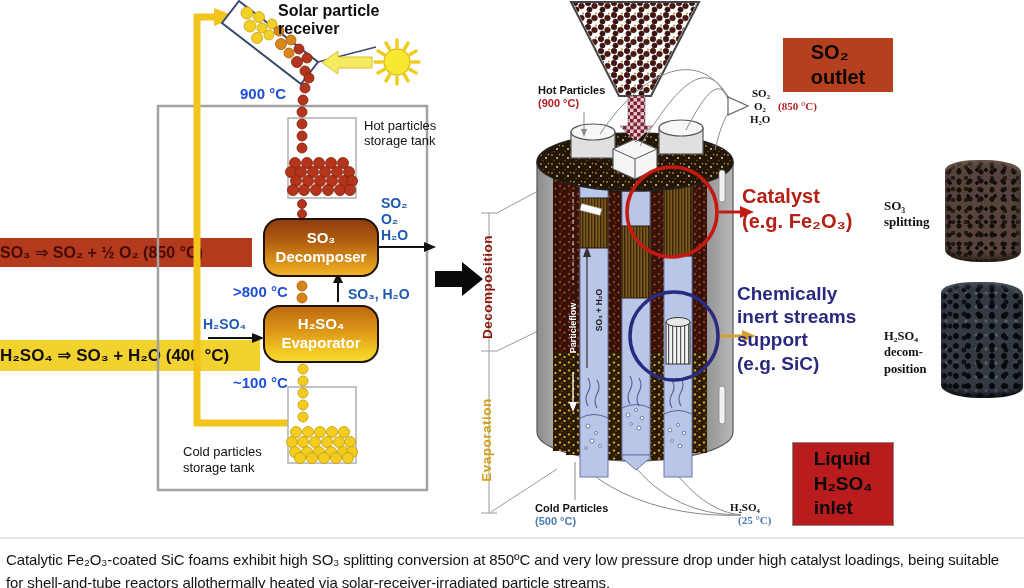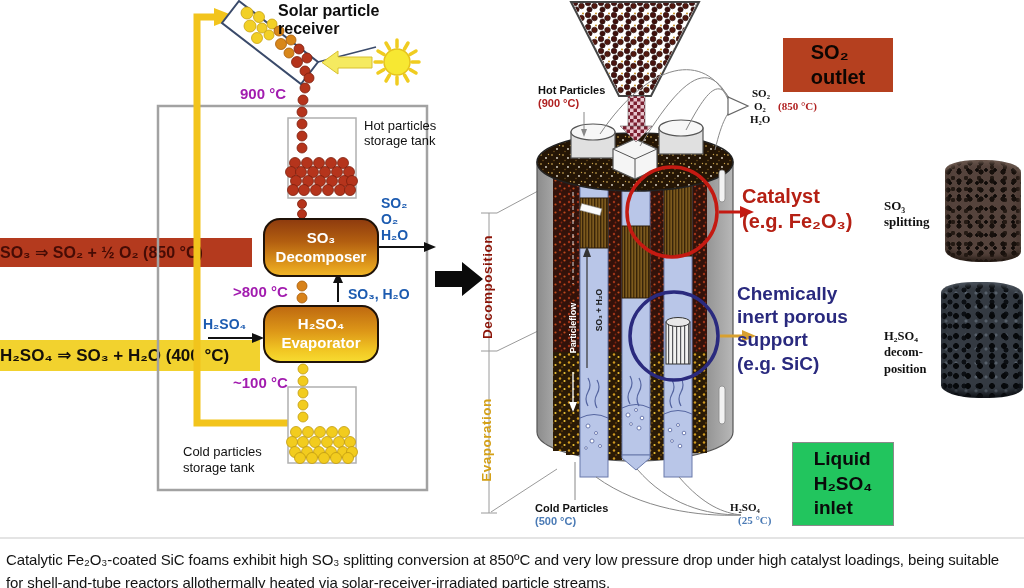--- a/index.html
+++ b/index.html
@@ -10,27 +10,27 @@
   .ctr{text-align:left;}
   svg{position:absolute;left:0;top:0;}
   .banner{z-index:1;display:flex;align-items:center;font-weight:bold;font-size:16px;padding-left:0;box-sizing:border-box;}
   #banner-red{left:0;top:238px;width:252px;height:29px;background:#b43a1e;color:#460c05;}
   #banner-yellow{left:0;top:340px;width:260px;height:31px;background:#f2d22e;color:#15100a;font-size:17px;}
   .procbox{z-index:3;border:2px solid #1f1208;border-radius:17px;display:flex;align-items:center;justify-content:center;
            color:#fff;font-weight:bold;font-size:15px;line-height:1.25;text-align:center;box-sizing:border-box;}
   #decomposer{left:263px;top:218px;width:116px;height:59px;background:linear-gradient(180deg,#8f3c0e 0%,#b35f10 40%,#e09a1c 82%,#f0b426 100%);}
   #evaporator{left:263px;top:305px;width:116px;height:58px;background:linear-gradient(180deg,#bf6a10 0%,#dd9718 45%,#f2c824 82%,#f7da30 100%);}
   .lbl{z-index:3;}
-  .tred{color:#a21caf;font-weight:bold;font-size:15px;}
+  .tred{color:#1d4ed8;font-weight:bold;font-size:15px;}
   .tblue{color:#1c5bb0;font-weight:bold;font-size:14px;}
   .rot{transform:rotate(-90deg);transform-origin:center;font-weight:bold;font-size:13.5px;letter-spacing:.5px;text-align:center;}
   .serif{font-family:"Liberation Serif","DejaVu Serif",serif;}
   #so2-outlet{left:783px;top:38px;width:110px;height:54px;background:#b5401f;color:#0d0602;
               display:flex;align-items:center;justify-content:center;font-weight:bold;font-size:20px;line-height:1.25;z-index:3;}
-  #liquid-inlet{left:792px;top:442px;width:102px;height:84px;background:#22c55e;border:1px solid #8a8a8a;color:#0a0a0a;
+  #liquid-inlet{left:792px;top:442px;width:102px;height:84px;background:#b91c1c;border:1px solid #8a8a8a;color:#0a0a0a;
               display:flex;align-items:center;justify-content:center;font-weight:bold;font-size:19px;line-height:1.3;z-index:3;box-sizing:border-box;}
   .foam{z-index:3;}
   #foam-brown{left:945px;top:160px;width:76px;height:102px;background-color:#55433c;
     background-image:radial-gradient(circle at 3px 3px,#17100c 2.3px,transparent 2.9px),
                      radial-gradient(circle at 8px 7px,#241a14 1.9px,transparent 2.5px),
                      radial-gradient(circle at 5px 10px,#0f0a08 1.5px,transparent 2.1px);
     background-size:11px 9px,13px 11px,9px 13px;
     border-radius:42% 46% 40% 44% / 10% 12% 10% 12%;box-shadow:inset 0 3px 4px #6d5a50,inset 0 -4px 6px #241a14;}
   #foam-black{left:941px;top:282px;width:82px;height:116px;background-color:#343a42;
     background-image:radial-gradient(circle at 3px 4px,#07090b 2.6px,transparent 3.2px),
@@ -429,21 +429,21 @@
 <div class="abs lbl ctr serif" style="left:738px;top:514px;width:60px;font-weight:bold;font-size:11px;color:#4a7ab5">(25 °C)</div>
 
 <div class="abs pre ctr" id="so2-outlet">SO₂
 outlet</div>
 <div class="abs lbl ctr pre" style="left:742px;top:184px;width:140px;font-weight:bold;font-size:20px;line-height:1.25;color:#b52014">Catalyst
 (e.g. Fe₂O₃)</div>
 <div class="abs lbl ctr pre serif" style="left:884px;top:198px;width:58px;font-weight:bold;font-size:13px;line-height:1.25;color:#111">SO₃
 splitting</div>
 <div class="abs foam" id="foam-brown"></div>
 <div class="abs lbl ctr pre" style="left:737px;top:282px;width:146px;font-weight:bold;font-size:19px;line-height:1.22;color:#29297e">Chemically
-inert porous
+inert streams
 support
 (e.g. SiC)</div>
 <div class="abs lbl ctr pre serif" style="left:884px;top:328px;width:62px;font-weight:bold;font-size:12.5px;line-height:1.3;color:#111">H₂SO₄
 decom-
 position</div>
 <div class="abs foam" id="foam-black"></div>
 <div class="abs pre ctr" id="liquid-inlet">Liquid
 H₂SO₄
 inlet</div>
 

